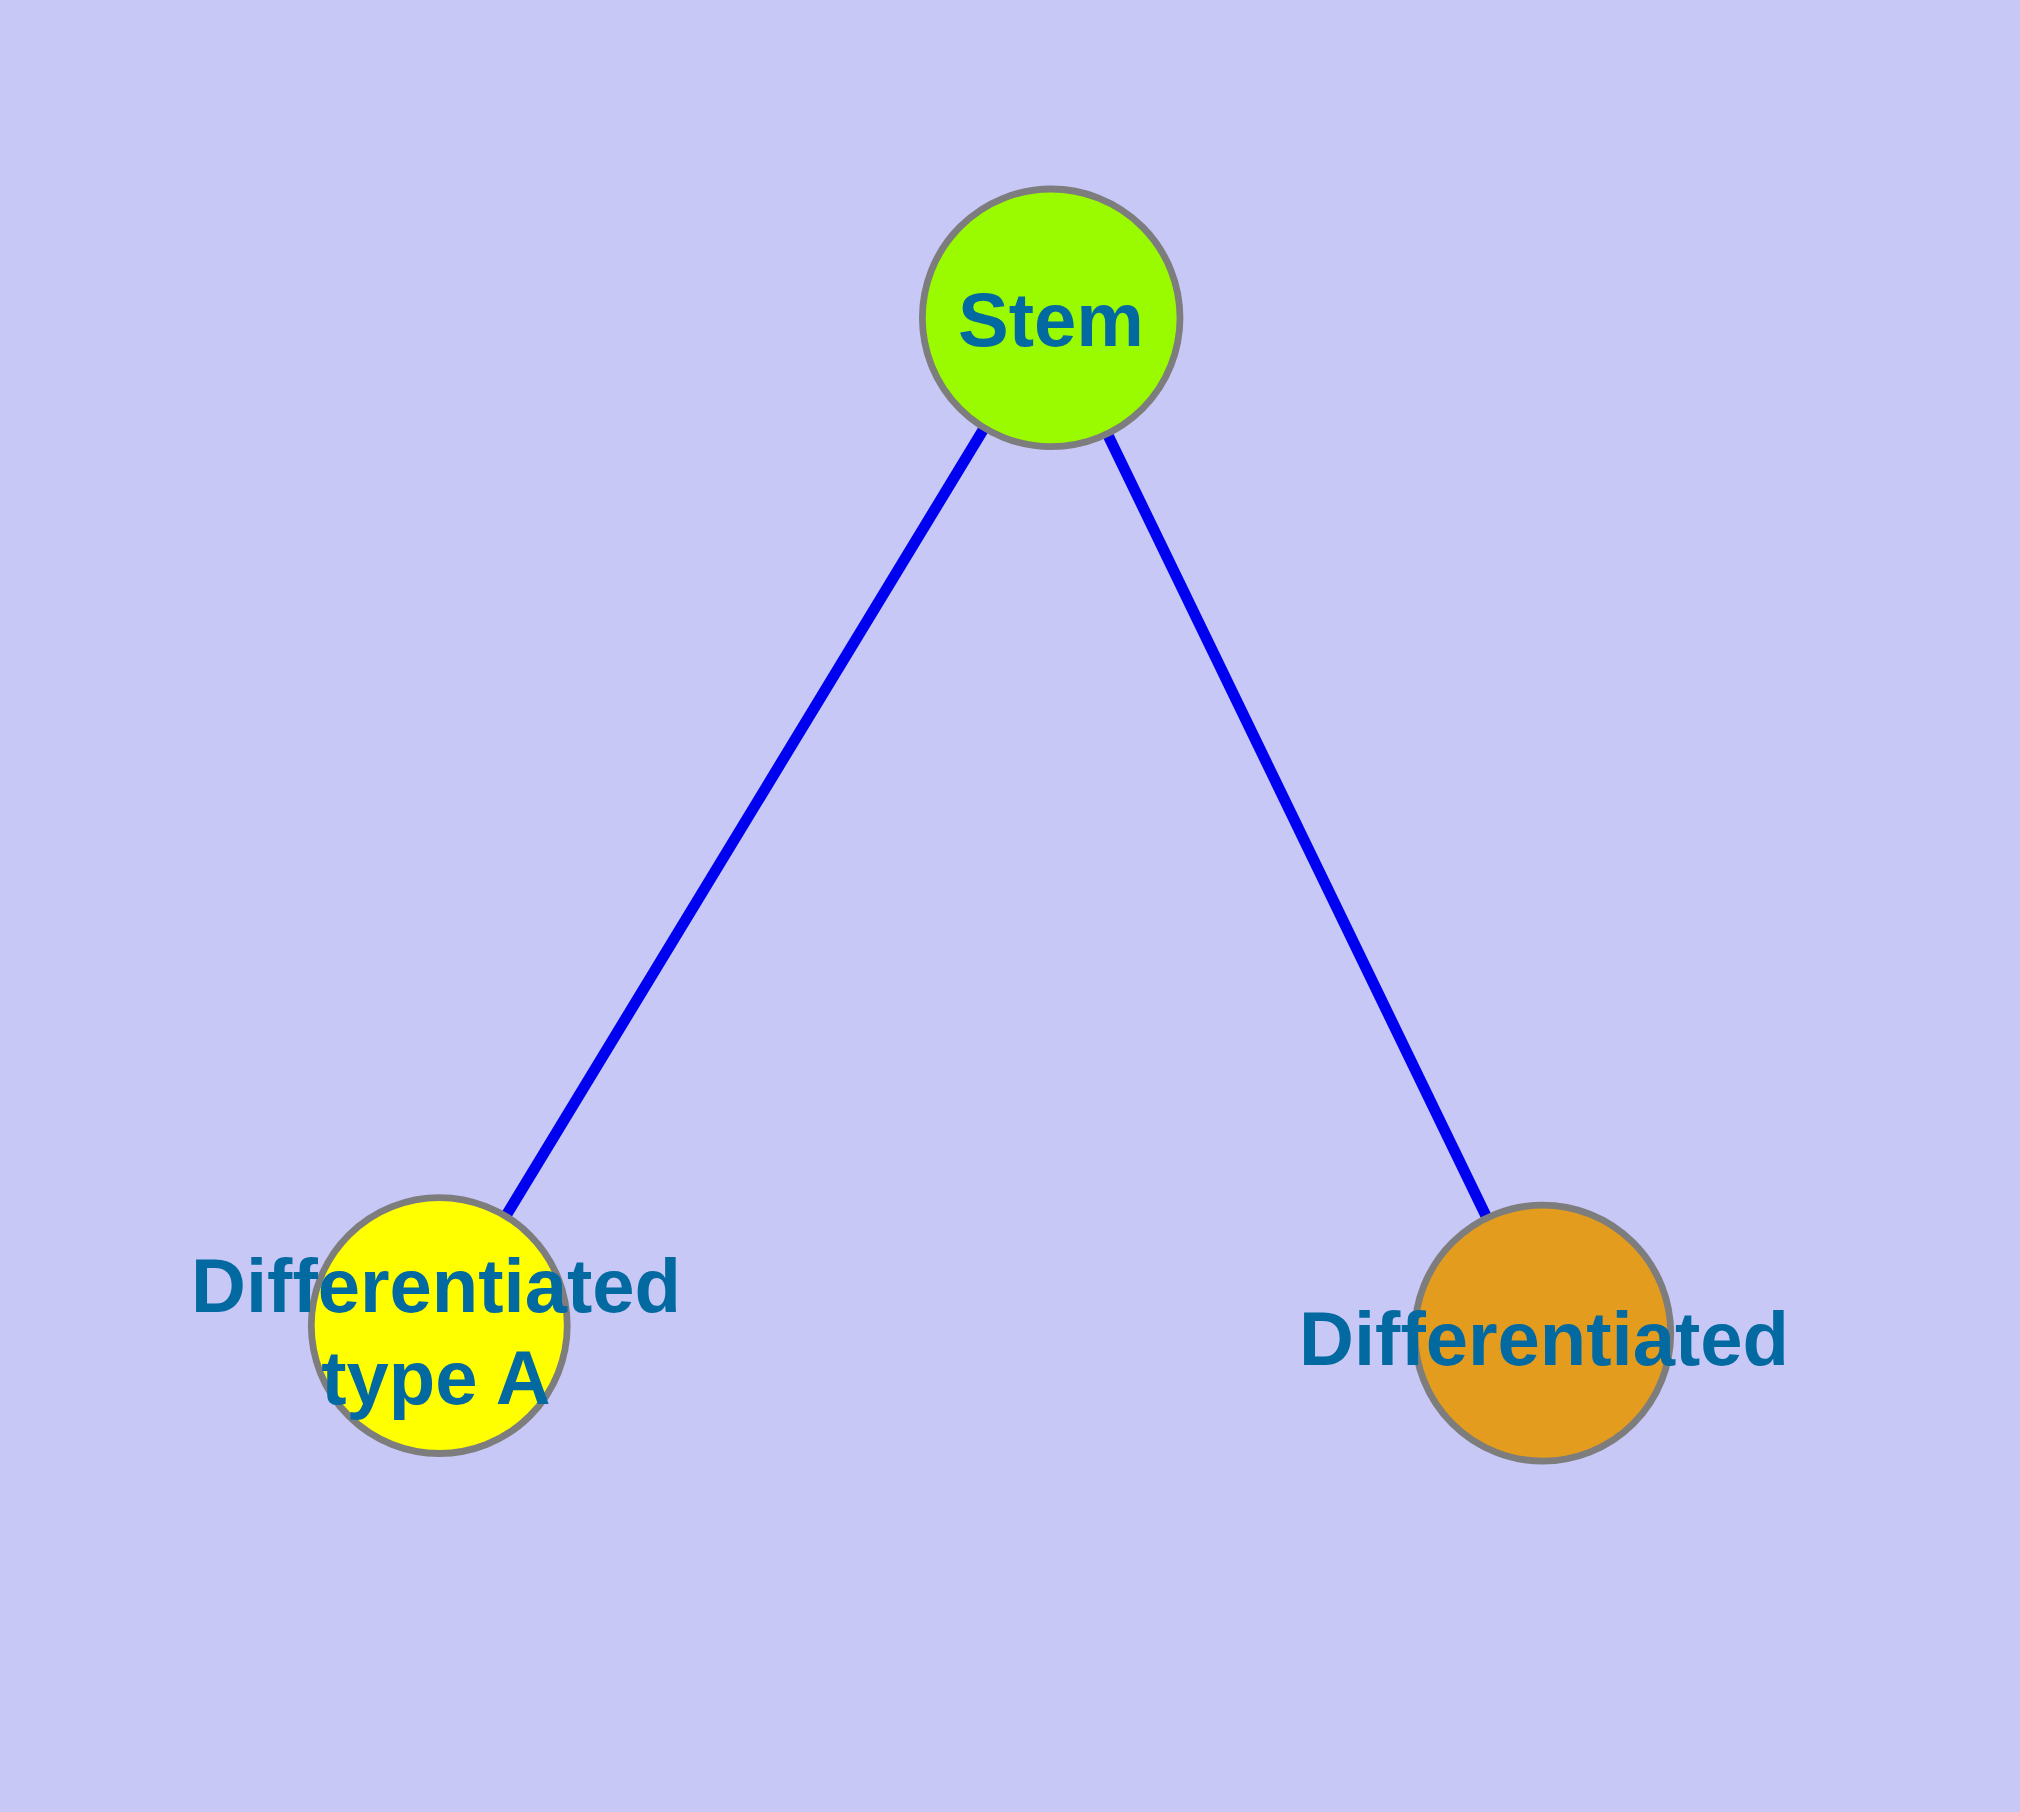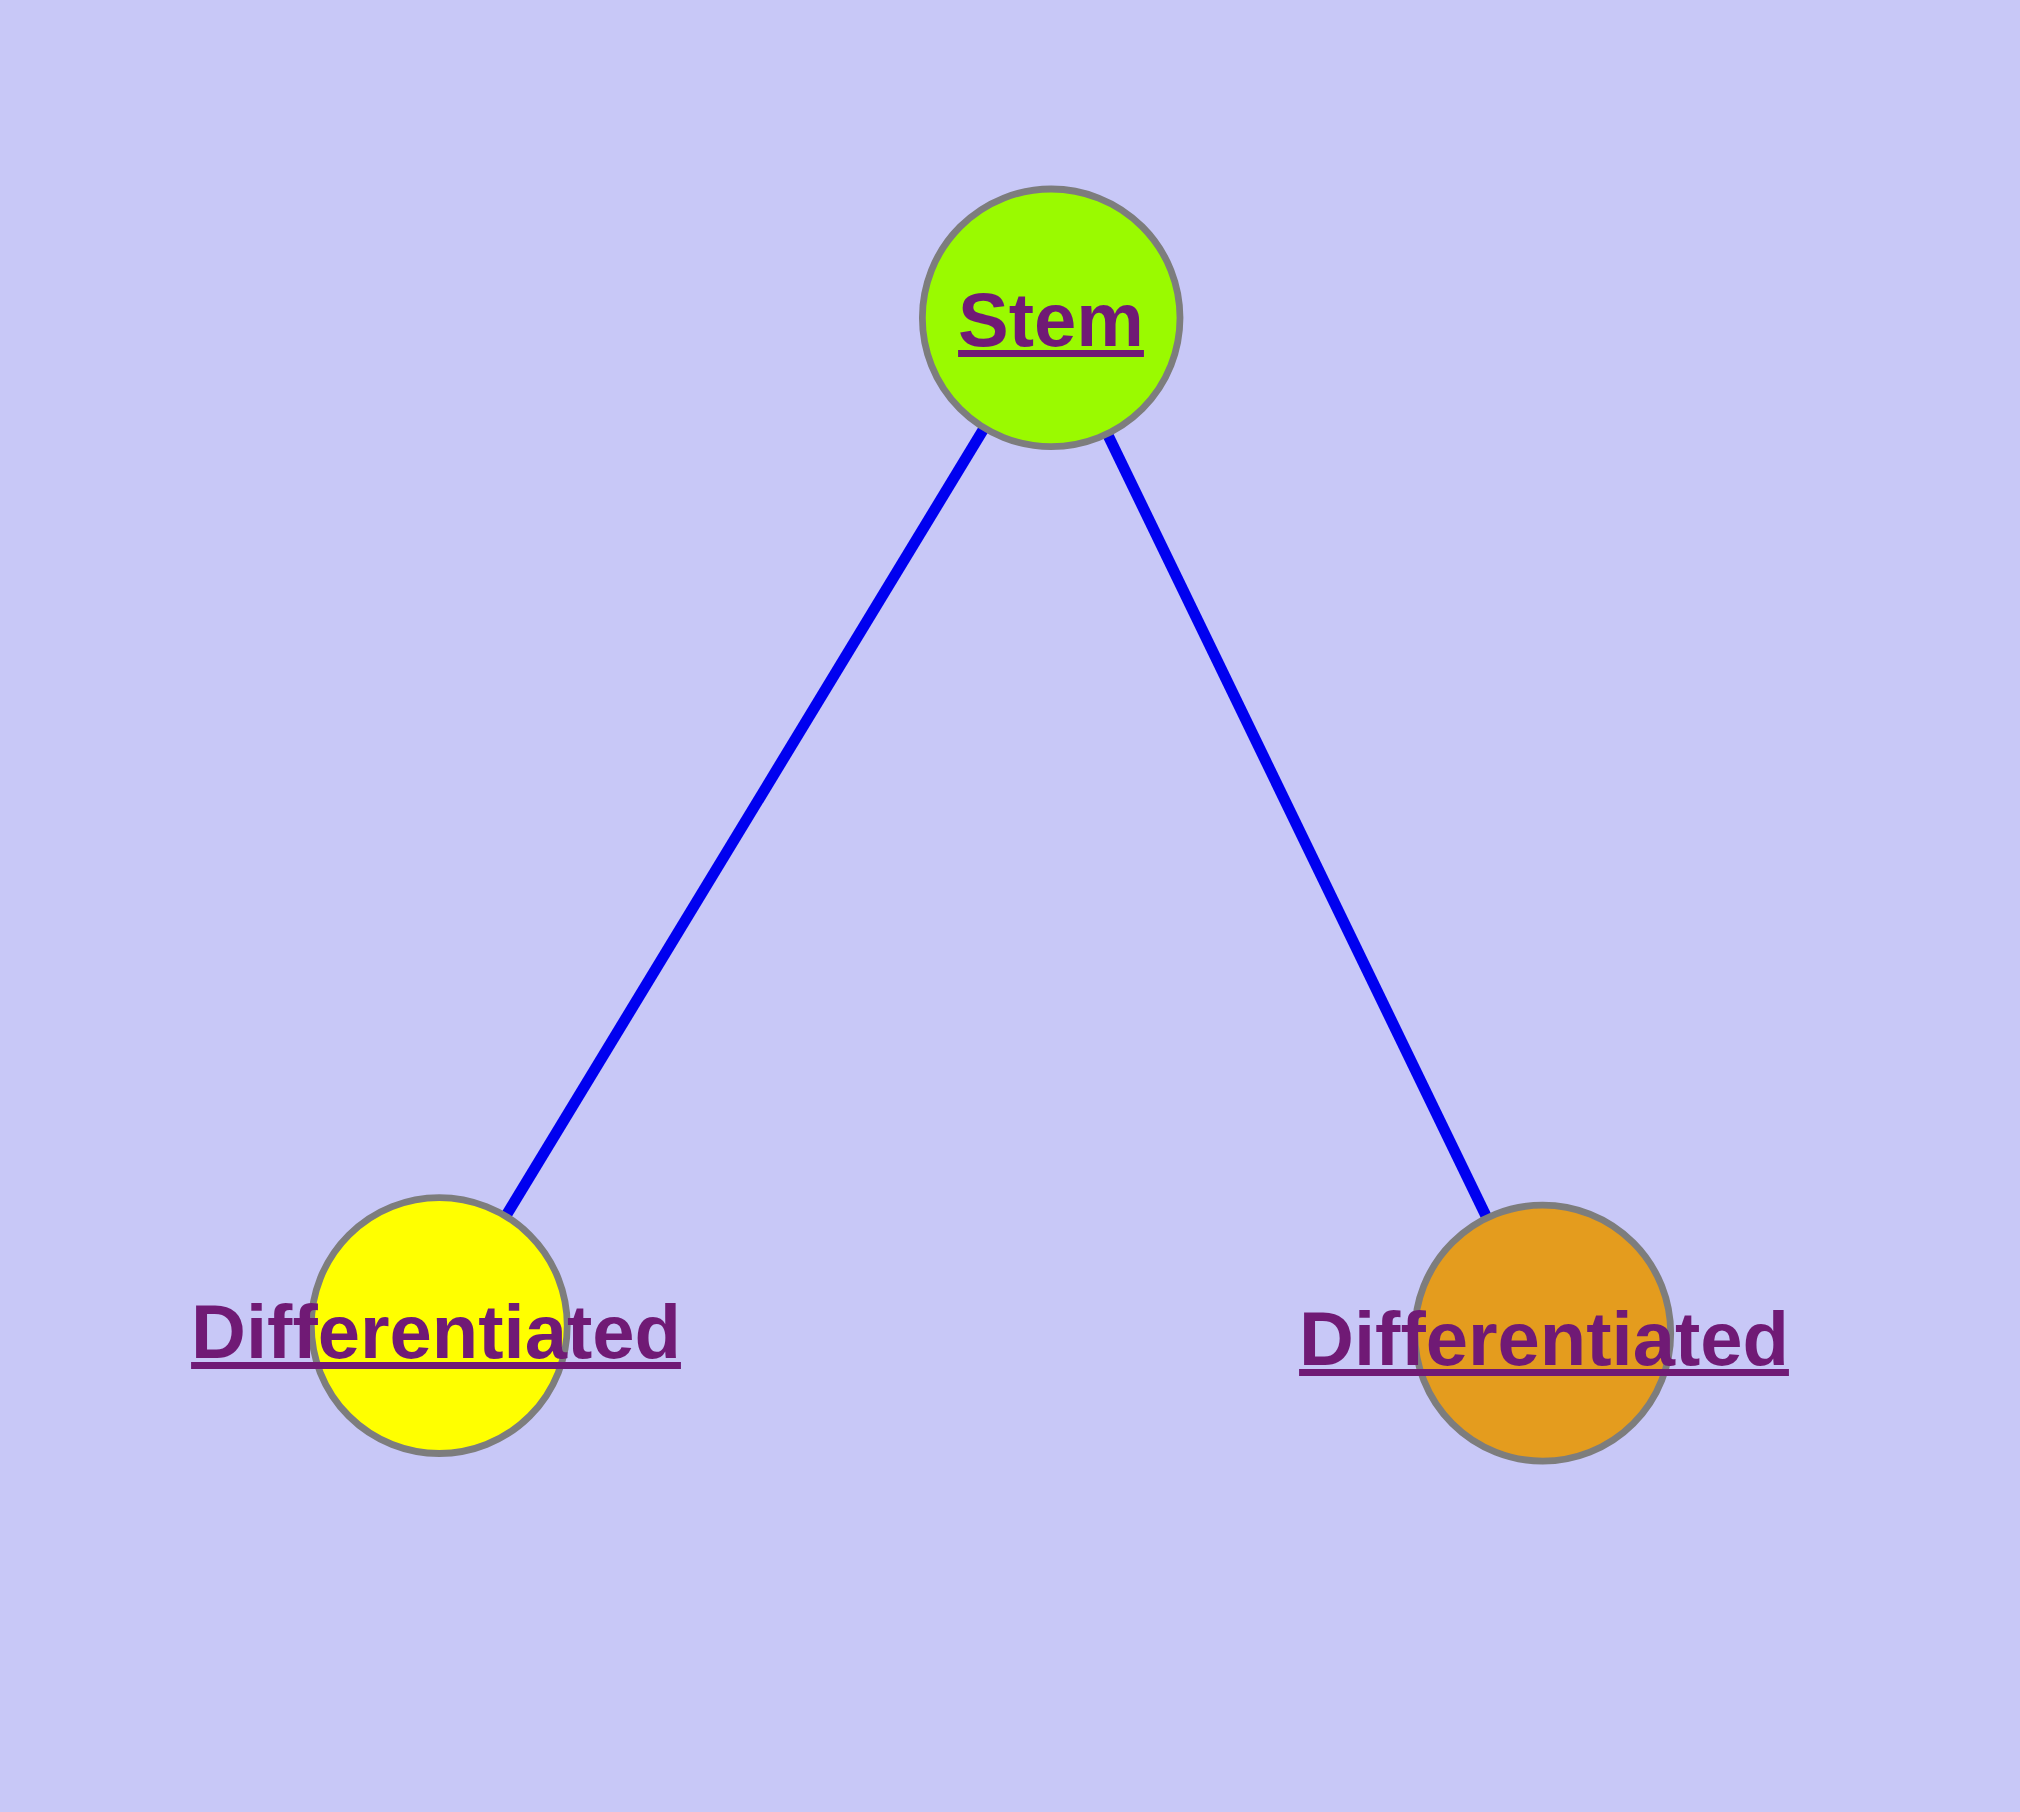--- a/index.html
+++ b/index.html
@@ -32,22 +32,21 @@
     stroke-width: 8px;
   }
   .node-label {
     position: absolute;
     transform: translate(-50%, -50%);
     text-align: center;
     font-weight: bold;
     font-size: 76px;
     line-height: 92px;
     white-space: nowrap;
-    color: #701a75;
-    text-decoration: underline;
+    color: #0369a1;
   }
 </style>
 </head>
 <body style="background: rgb(200, 200, 247);">
 
 <div class="diagram-canvas">
 
   <svg viewBox="0 0 2384 2138">
 
     <rect x="0" y="0" width="2384" height="2138" fill="#c8c8f7"></rect>
@@ -59,20 +58,21 @@
     <circle class="node-circle" cx="518" cy="1564" r="151" fill="#ffff00" stroke="#7d7d7d"></circle>
     <circle class="node-circle" cx="1820" cy="1573" r="151" fill="#e49c1e" stroke="#7d7d7d"></circle>
   </svg>
 
   <div class="node-label" style="left: 1051px; top: 320px;">
     <div>Stem</div>
   </div>
 
   <div class="node-label" style="left: 436px; top: 1332px;">
     <div>Differentiated</div>
+    <div>type A</div>
   </div>
 
   <div class="node-label" style="left: 1544px; top: 1339px;">
     <div>Differentiated</div>
   </div>
 
 </div>
 
 
 </body></html>

